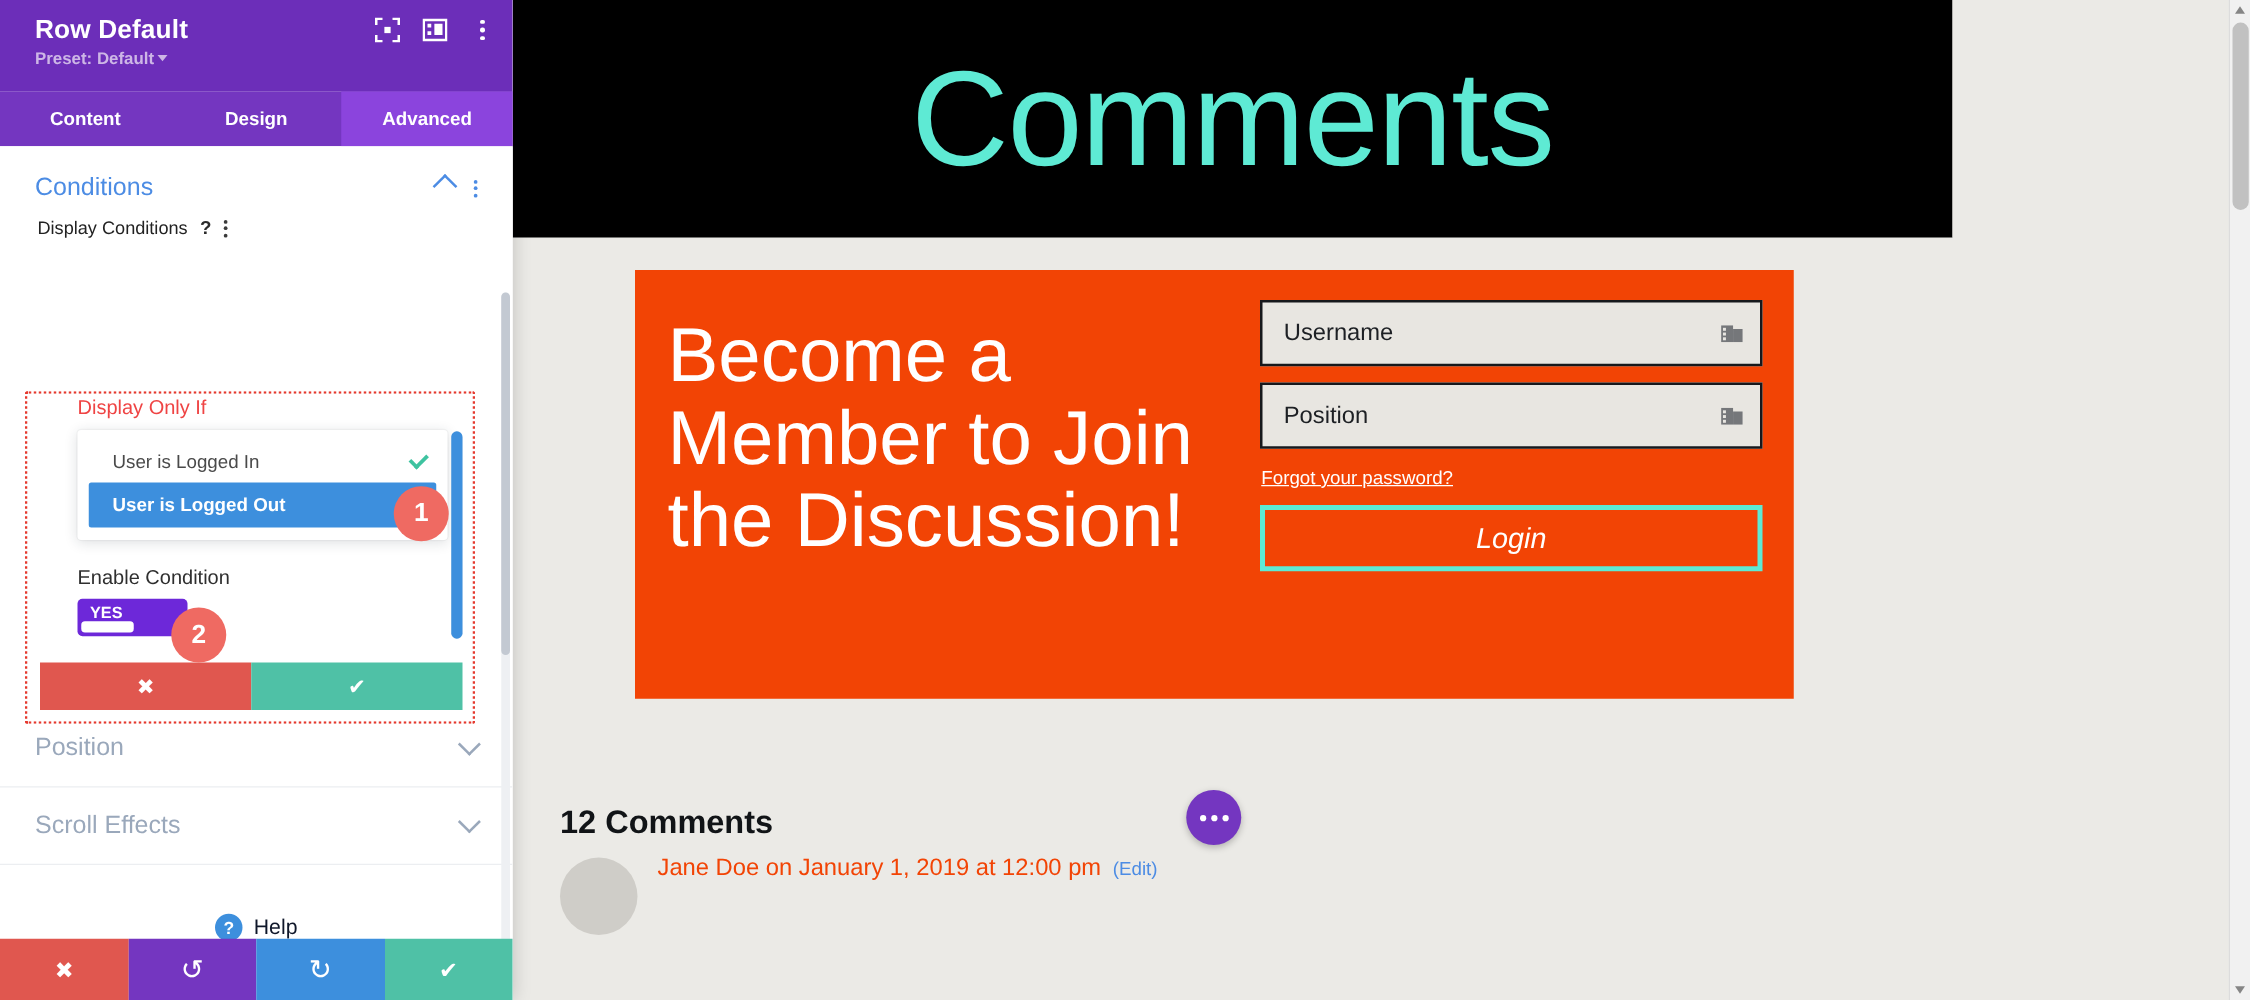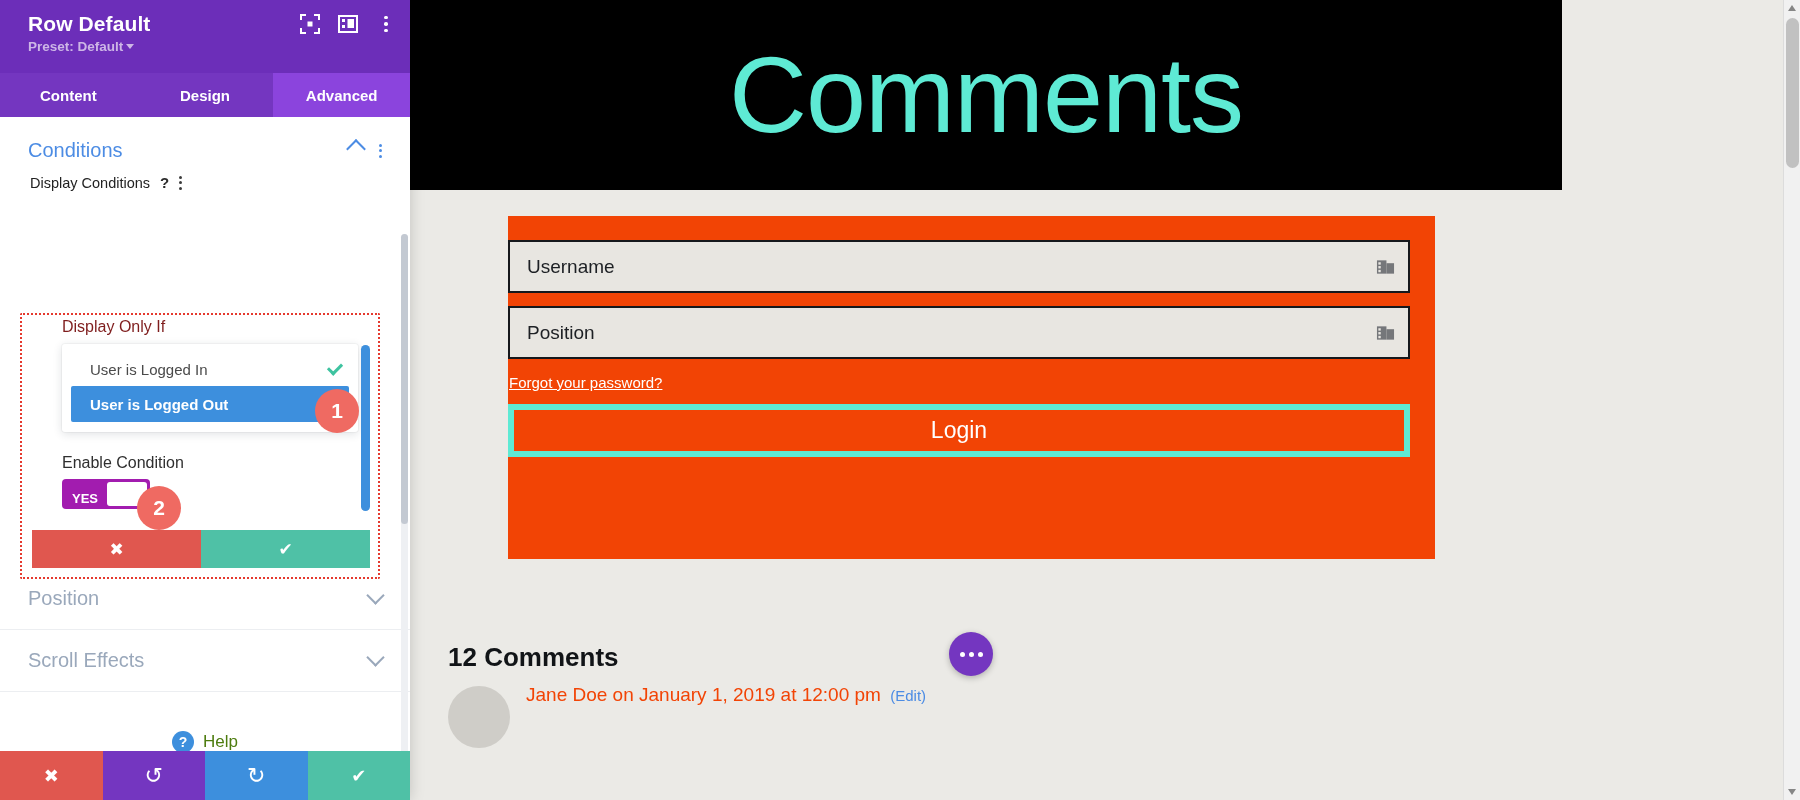--- a/index.html
+++ b/index.html
@@ -117,21 +117,21 @@
     border: 2px dotted #e5392e;
     border-radius: 2px;
   }
 
   .cond-inner {
     position: absolute;
     left: 42px; top: 198px;
     width: 338px;
   }
   .display-only-if {
-    font-size: 16px; color: #7f1d1d;
+    font-size: 16px; color: #ef4444;
     padding: 3px 0 8px 20px;
   }
   .dropdown {
     background: #ffffff;
     width: 296px;
     margin-left: 20px;
     border-radius: 3px;
     box-shadow: 0 2px 10px rgba(30,40,60,0.14), 0 0 0 1px rgba(0,0,0,0.03);
     padding: 8px 0 10px 0;
   }
@@ -159,25 +159,26 @@
     margin-bottom: 4px;
   }
 
   .enable-label {
     font-size: 16px; color: #2f2f2f;
     padding: 22px 0 7px 20px;
   }
   .toggle {
     margin-left: 20px;
     width: 88px; height: 30px;
-    background: #a21caf;
+    background: #6d28d9;
     border-radius: 4px;
-    display: flex; align-items: flex-end;
+    display: flex; align-items: flex-start;
     padding: 3px;
     cursor: pointer;
+    flex-direction: column;
   }
   .toggle .lbl {
     color:#fff; font-size: 13px; font-weight: bold;
     padding: 0 9px 0 7px;
   }
   .toggle .knob {
     width: 42px; height: 24px; background:#fff; border-radius: 3px;
   }
 
   .btn-row {
@@ -227,21 +228,21 @@
     border-top: 1px solid #eceef1;
     display: flex; align-items: center; justify-content: center;
     gap: 9px;
   }
   .help-circle {
     width: 22px; height: 22px; border-radius: 50%;
     background: #3d8fdd; color:#fff;
     font-size: 14px; font-weight: bold;
     display:flex; align-items:center; justify-content:center;
   }
-  .help-text { font-size: 17px; color: #4d7c0f; }
+  .help-text { font-size: 17px; color: #0f172a; }
 
   .panel-footer {
     position: absolute; left: 0; bottom: 0;
     width: 410px; height: 49px;
     display: flex;
     z-index: 50;
   }
   .panel-footer .fbtn {
     flex:1; display:flex; align-items:center; justify-content:center;
     cursor:pointer;
@@ -345,25 +346,26 @@
   .forgot {
     display: inline-block;
     color: #ffffff;
     font-size: 15px;
     text-decoration: underline;
     margin: 2px 0 13px 1px;
     cursor: pointer;
   }
   .login-btn {
     height: 53px;
-    border: 6px solid #5eead4;
+    border: 4px solid #5eead4;
     display: flex; align-items: center; justify-content: center;
     color: #ffffff;
     font-size: 23px;
     cursor: pointer;
+    font-style: italic;
   }
 
   .comments-count {
     position: absolute;
     left: 38px; top: 642px;
     font-size: 26px;
     font-weight: bold;
     color: #111417;
   }
   .comment-row {
@@ -563,20 +565,23 @@
   </div>
 
   <div class="stage">
 
     <div class="hero">
       <h1>Comments</h1>
     </div>
     <div class="hero-right-fill"></div>
 
     <div class="cta">
+      <div class="cta-left">
+        <h2>Become a Member to Join the Discussion!</h2>
+      </div>
       <div class="cta-right">
         <div class="inp">
           <span>Username</span>
           <span class="inp-icon">
             <svg viewBox="0 0 20 20" width="19" height="19">
               <rect x="1" y="3" width="10" height="14" fill="#5c5f64"></rect>
               <rect x="2.5" y="5" width="2.5" height="2.5" fill="#e8e6e1"></rect>
               <rect x="2.5" y="9" width="2.5" height="2.5" fill="#e8e6e1"></rect>
               <rect x="2.5" y="13" width="2.5" height="2.5" fill="#e8e6e1"></rect>
               <rect x="11" y="6" width="8" height="11" fill="#5c5f64"></rect>

